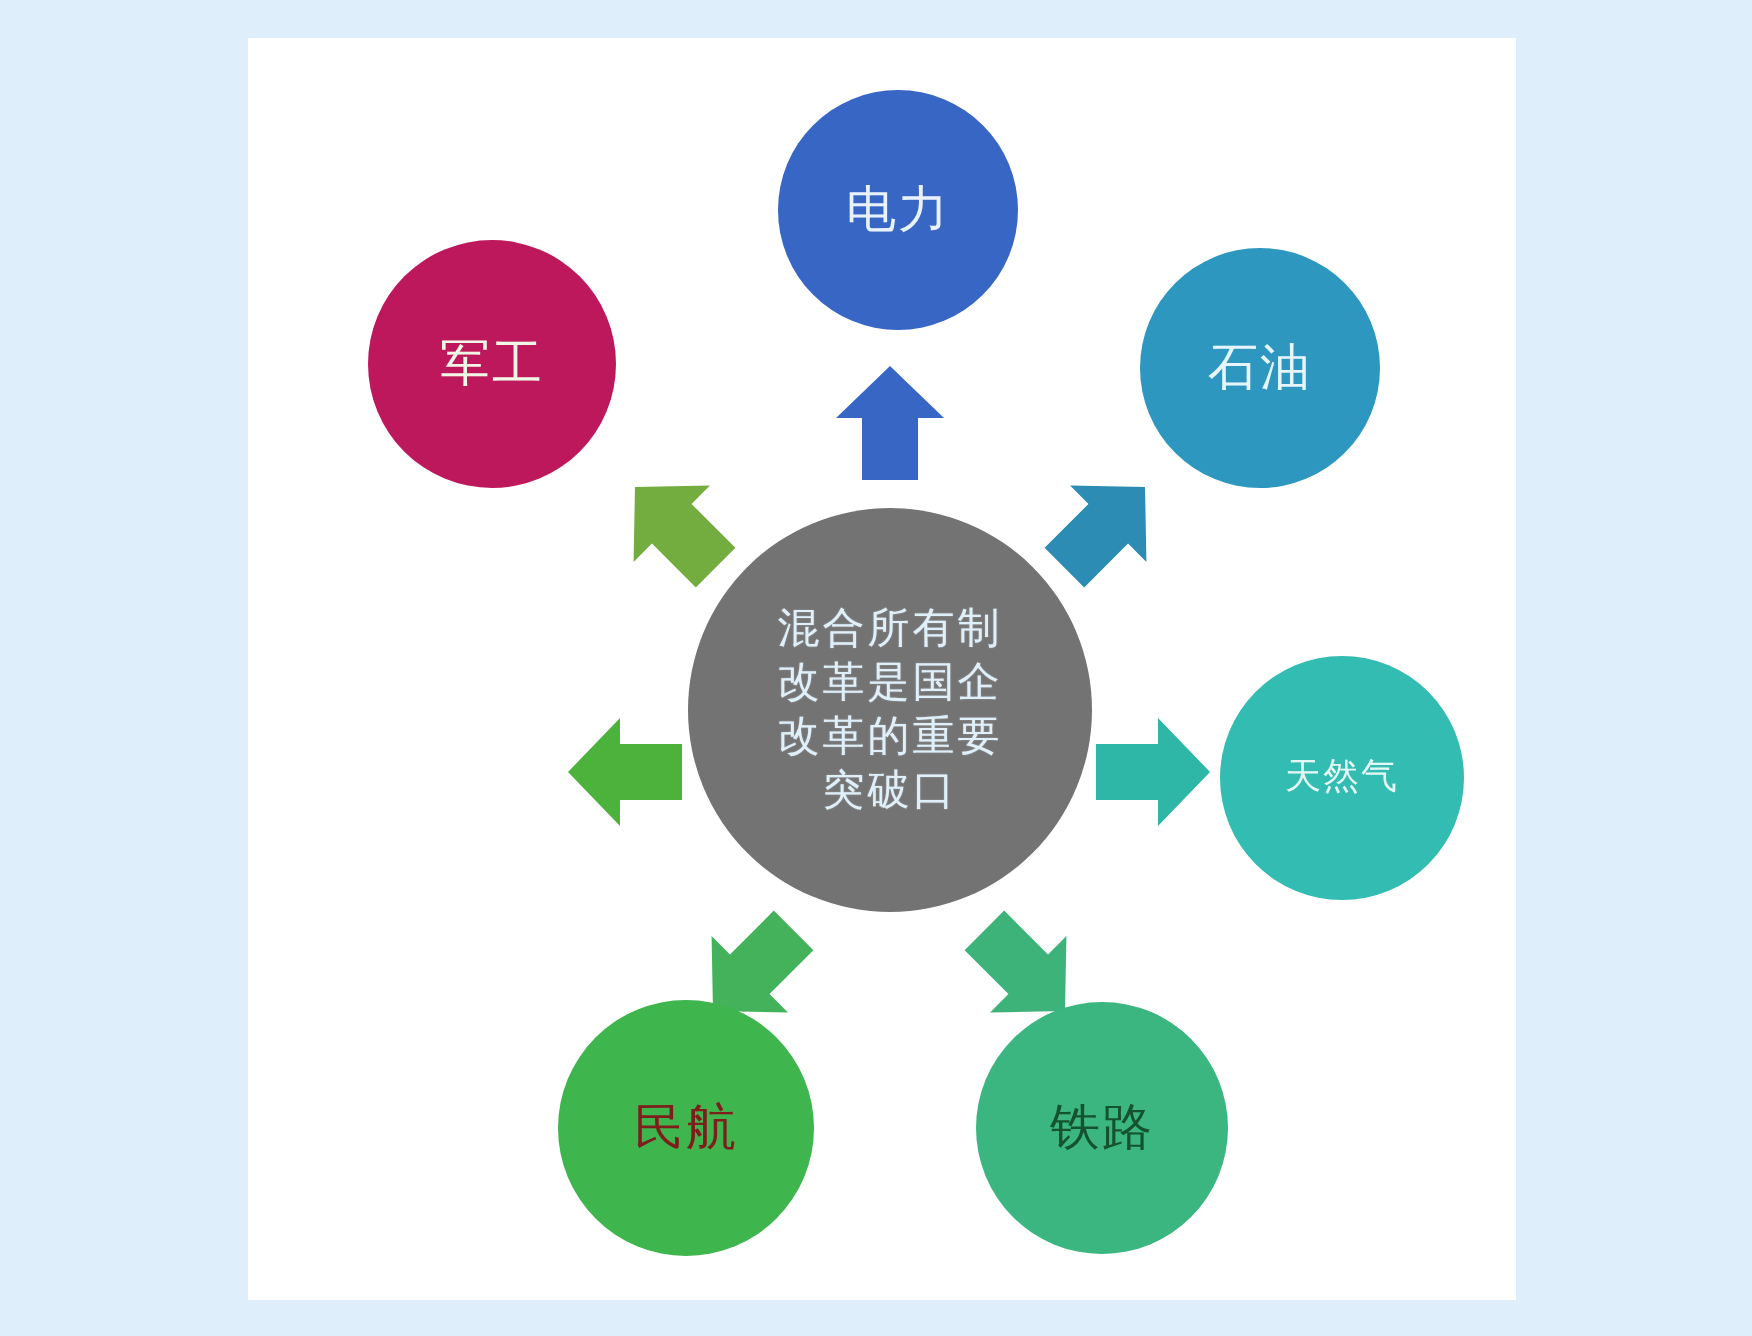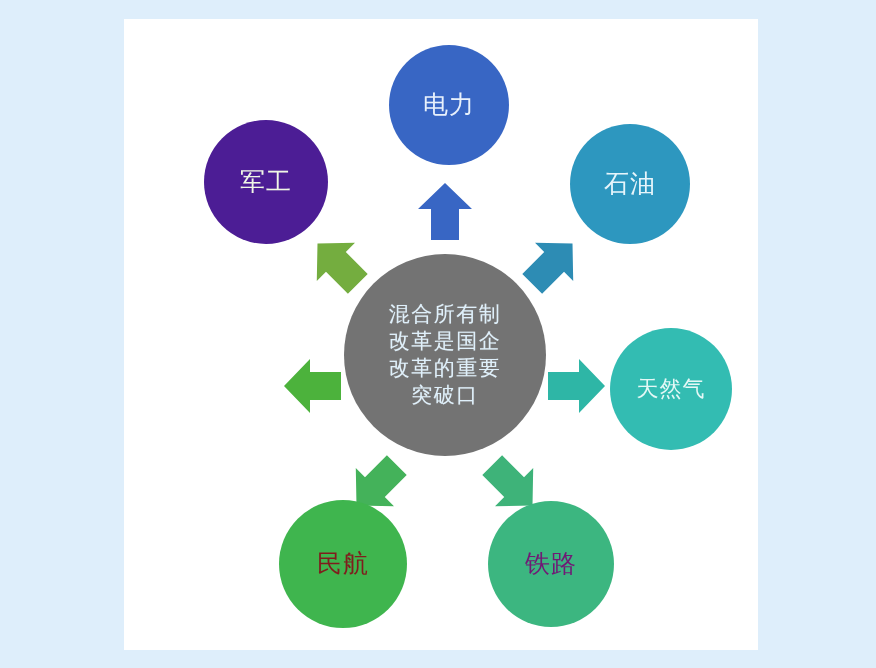--- a/index.html
+++ b/index.html
@@ -52,21 +52,21 @@
   }
   .node.hub {
     font-size: 21px;
     letter-spacing: 1.5px;
     text-shadow: 0 0 1px rgba(255,255,255,.35);
   }
   .node.spoke {
     font-size: 25px;
   }
   .node.spoke.small-label {
-    font-size: 22px;
+    font-size: 18px;
   }
   .hub-text {
     white-space: pre-line;
     padding: 0 6px;
   }
   .arrow {
     position: absolute;
     overflow: visible;
   }
   .arrow svg {
@@ -117,27 +117,27 @@
         </div>
         <div class="node spoke" style="left: 265px; top: 26px; width: 120px; height: 120px; background: rgb(56, 102, 196); color: rgb(232, 241, 252);">
           <span>电力</span>
         </div>
         <div class="node spoke" style="left: 446px; top: 105px; width: 120px; height: 120px; background: rgb(45, 151, 191); color: rgb(230, 245, 251); text-align: right;">
           <span>石油</span>
         </div>
         <div class="node spoke small-label" style="left: 486px; top: 309px; width: 122px; height: 122px; background: rgb(51, 188, 178); color: rgb(228, 248, 246);">
           <span>天然气</span>
         </div>
-        <div class="node spoke" style="left: 364px; top: 482px; width: 126px; height: 126px; background: rgb(60, 182, 128); color: #701a75;">
+        <div class="node spoke" style="left: 364px; top: 482px; width: 126px; height: 126px; background: rgb(60, 182, 128); color: #14532d;">
           <span>铁路</span>
         </div>
         <div class="node spoke" style="left: 155px; top: 481px; width: 128px; height: 128px; background: rgb(63, 181, 78); color: #7f1d1d;">
           <span>民航</span>
         </div>
-        <div class="node spoke" style="left: 80px; top: 101px; width: 124px; height: 124px; background: #4c1d95; color: rgb(240, 247, 230);">
+        <div class="node spoke" style="left: 60px; top: 101px; width: 124px; height: 124px; background: #be185d; color: rgb(240, 247, 230);">
           <span>军工</span>
         </div>
         <div class="node hub" style="left: 220px; top: 235px; width: 202px; height: 202px; background: #737373; color: rgb(223, 240, 251);">
           <div class="hub-text">混合所有制
 改革是国企
 改革的重要
 突破口</div>
         </div>
       </div>
   </div>

